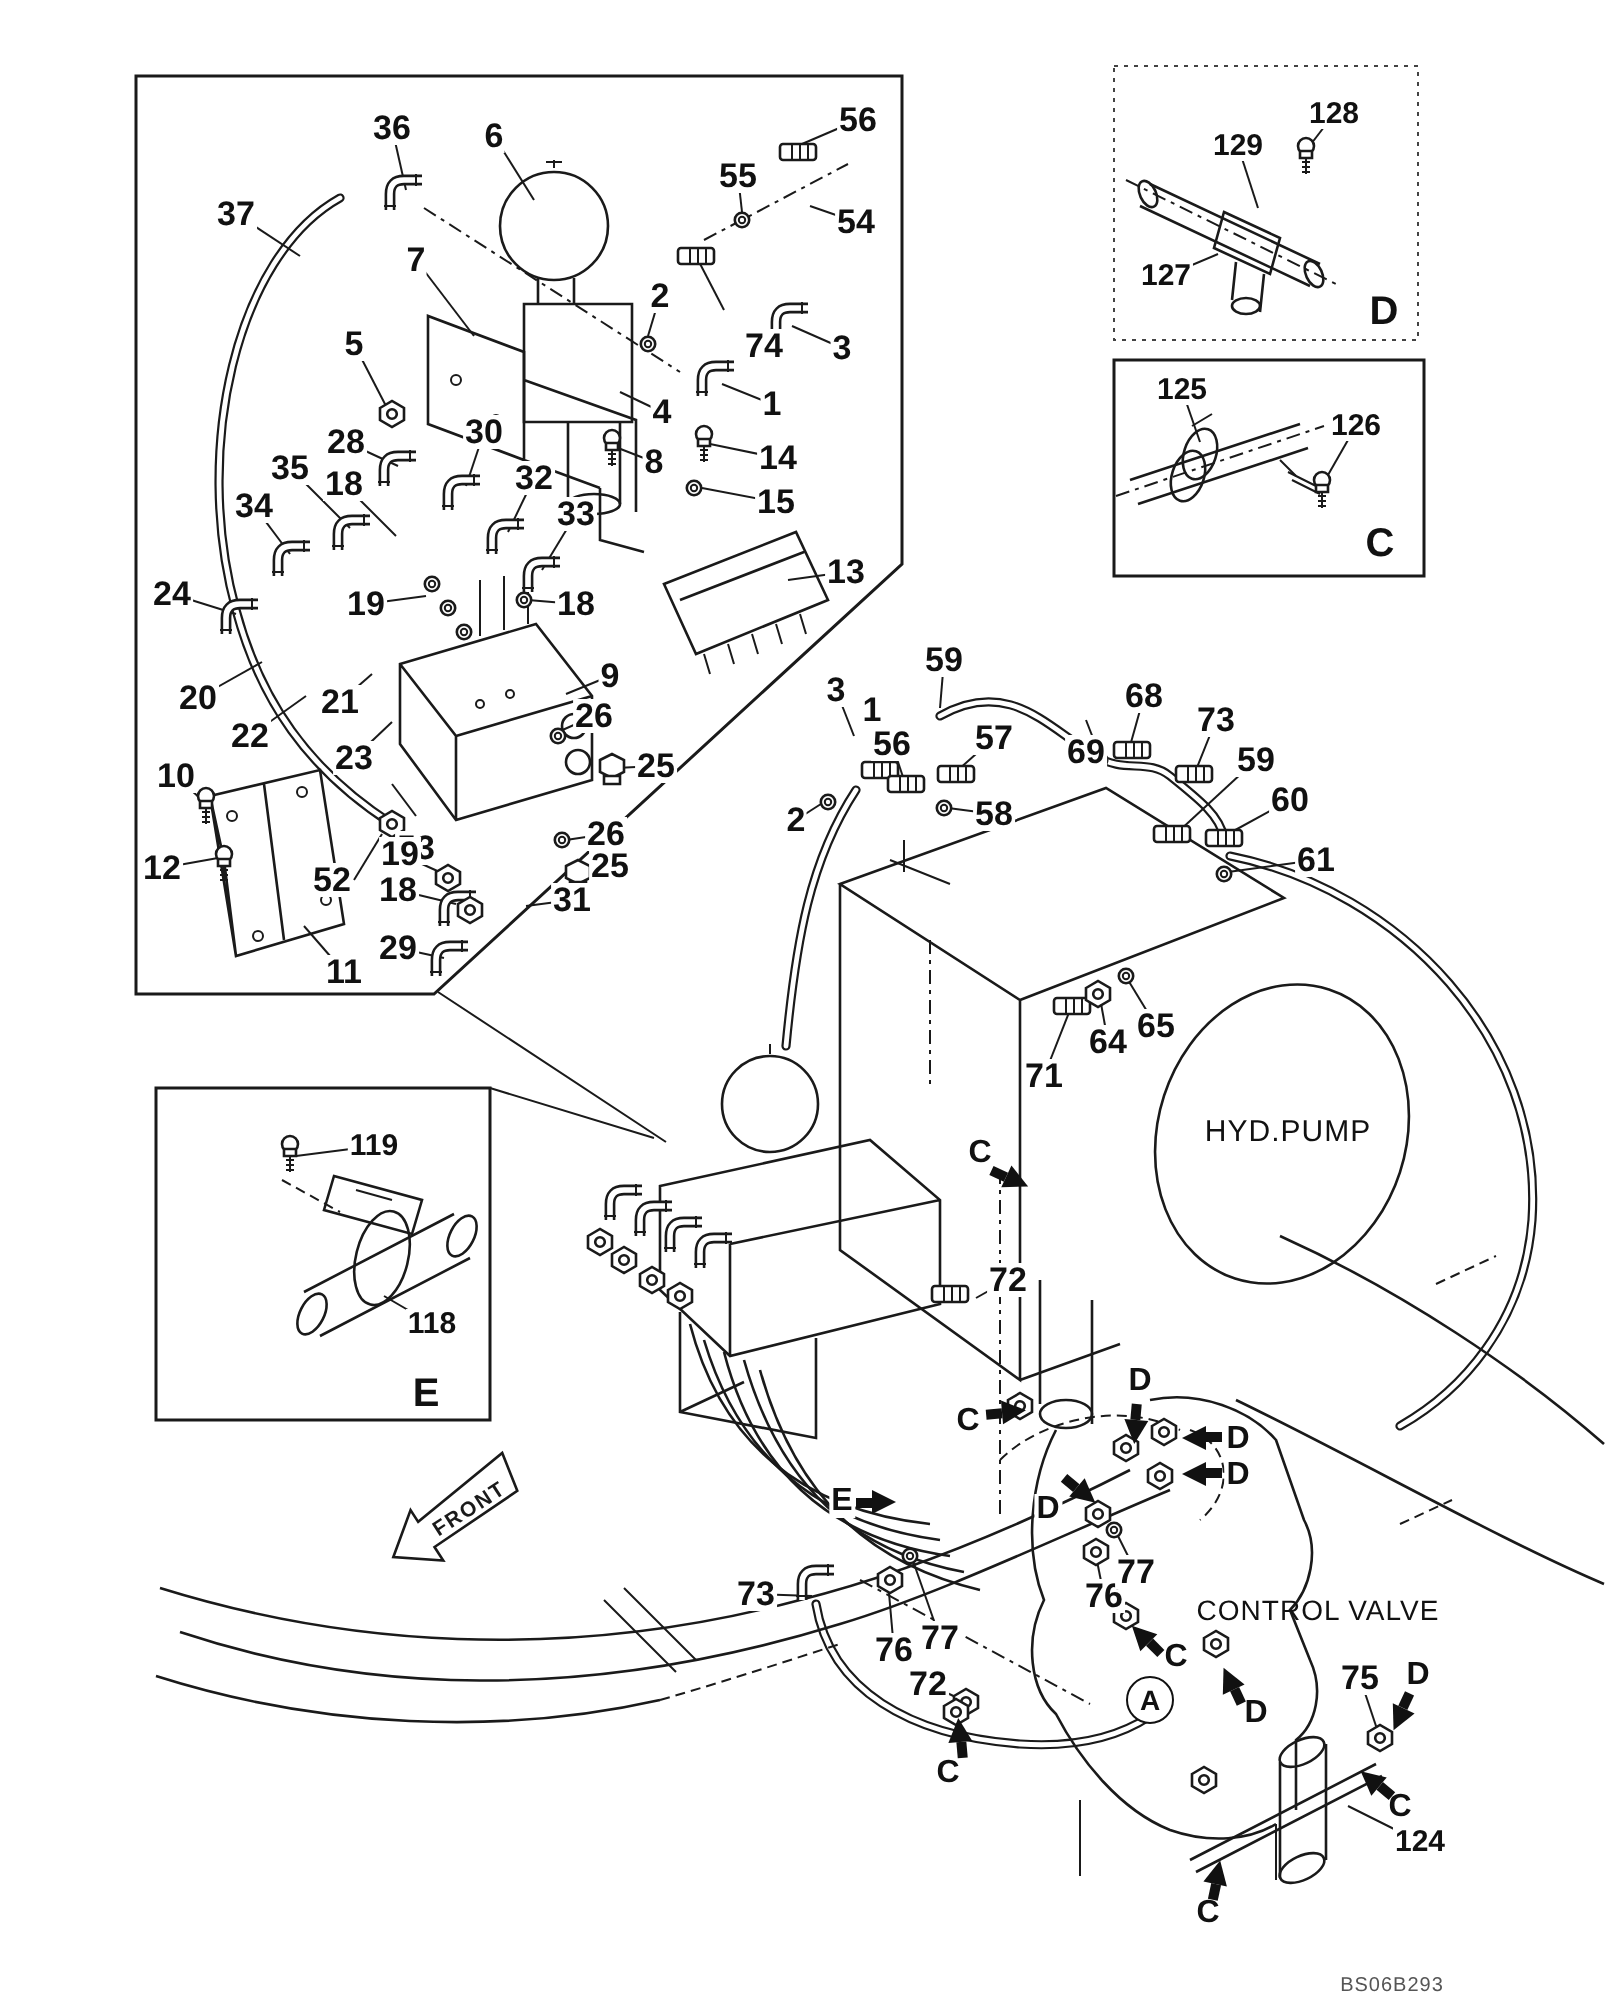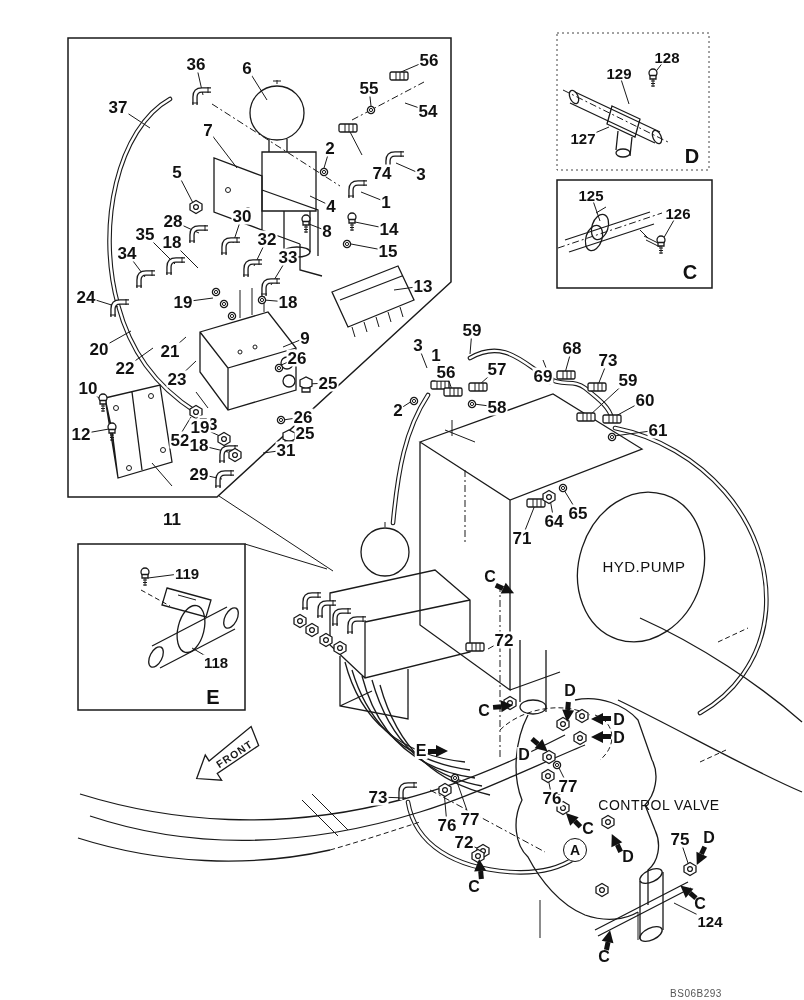--- a/index.html
+++ b/index.html
@@ -407,28 +407,28 @@
       <div class="callout" style="left: 305px; top: 338px;">9</div>
       <div class="callout" style="left: 297px; top: 358px;">26</div>
       <div class="callout" style="left: 99px; top: 349px;">20</div>
       <div class="callout" style="left: 170px; top: 351px;">21</div>
       <div class="callout" style="left: 125px; top: 368px;">22</div>
       <div class="callout" style="left: 177px; top: 379px;">23</div>
       <div class="callout" style="left: 328px; top: 383px;">25</div>
       <div class="callout" style="left: 88px; top: 388px;">10</div>
       <div class="callout" style="left: 81px; top: 434px;">12</div>
       <div class="callout" style="left: 208px; top: 408px; margin-top: 16px;">53</div>
-      <div class="callout" style="left: 180px; top: 440px;">52</div>
+      <div class="callout" style="left: 166px; top: 440px;">52</div>
       <div class="callout" style="left: 200px; top: 427px;">19</div>
       <div class="callout" style="left: 303px; top: 417px;">26</div>
       <div class="callout" style="left: 305px; top: 433px;">25</div>
       <div class="callout" style="left: 199px; top: 445px;">18</div>
       <div class="callout" style="left: 286px; top: 450px;">31</div>
       <div class="callout" style="left: 199px; top: 474px;">29</div>
-      <div class="callout" style="left: 172px; top: 486px; margin-top: 33px;">11</div>
+      <div class="callout" style="left: 172px; top: 486px;">11</div>
       <div class="callout" style="left: 418px; top: 345px;">3</div>
       <div class="callout" style="left: 436px; top: 355px;">1</div>
       <div class="callout" style="left: 446px; top: 372px;">56</div>
       <div class="callout" style="left: 398px; top: 410px;">2</div>
       <div class="callout" style="left: 472px; top: 330px;">59</div>
       <div class="callout" style="left: 497px; top: 369px;">57</div>
       <div class="callout" style="left: 497px; top: 407px;">58</div>
       <div class="callout" style="left: 543px; top: 360px; margin-top: 16px;">69</div>
       <div class="callout" style="left: 572px; top: 348px;">68</div>
       <div class="callout" style="left: 608px; top: 360px;">73</div>

